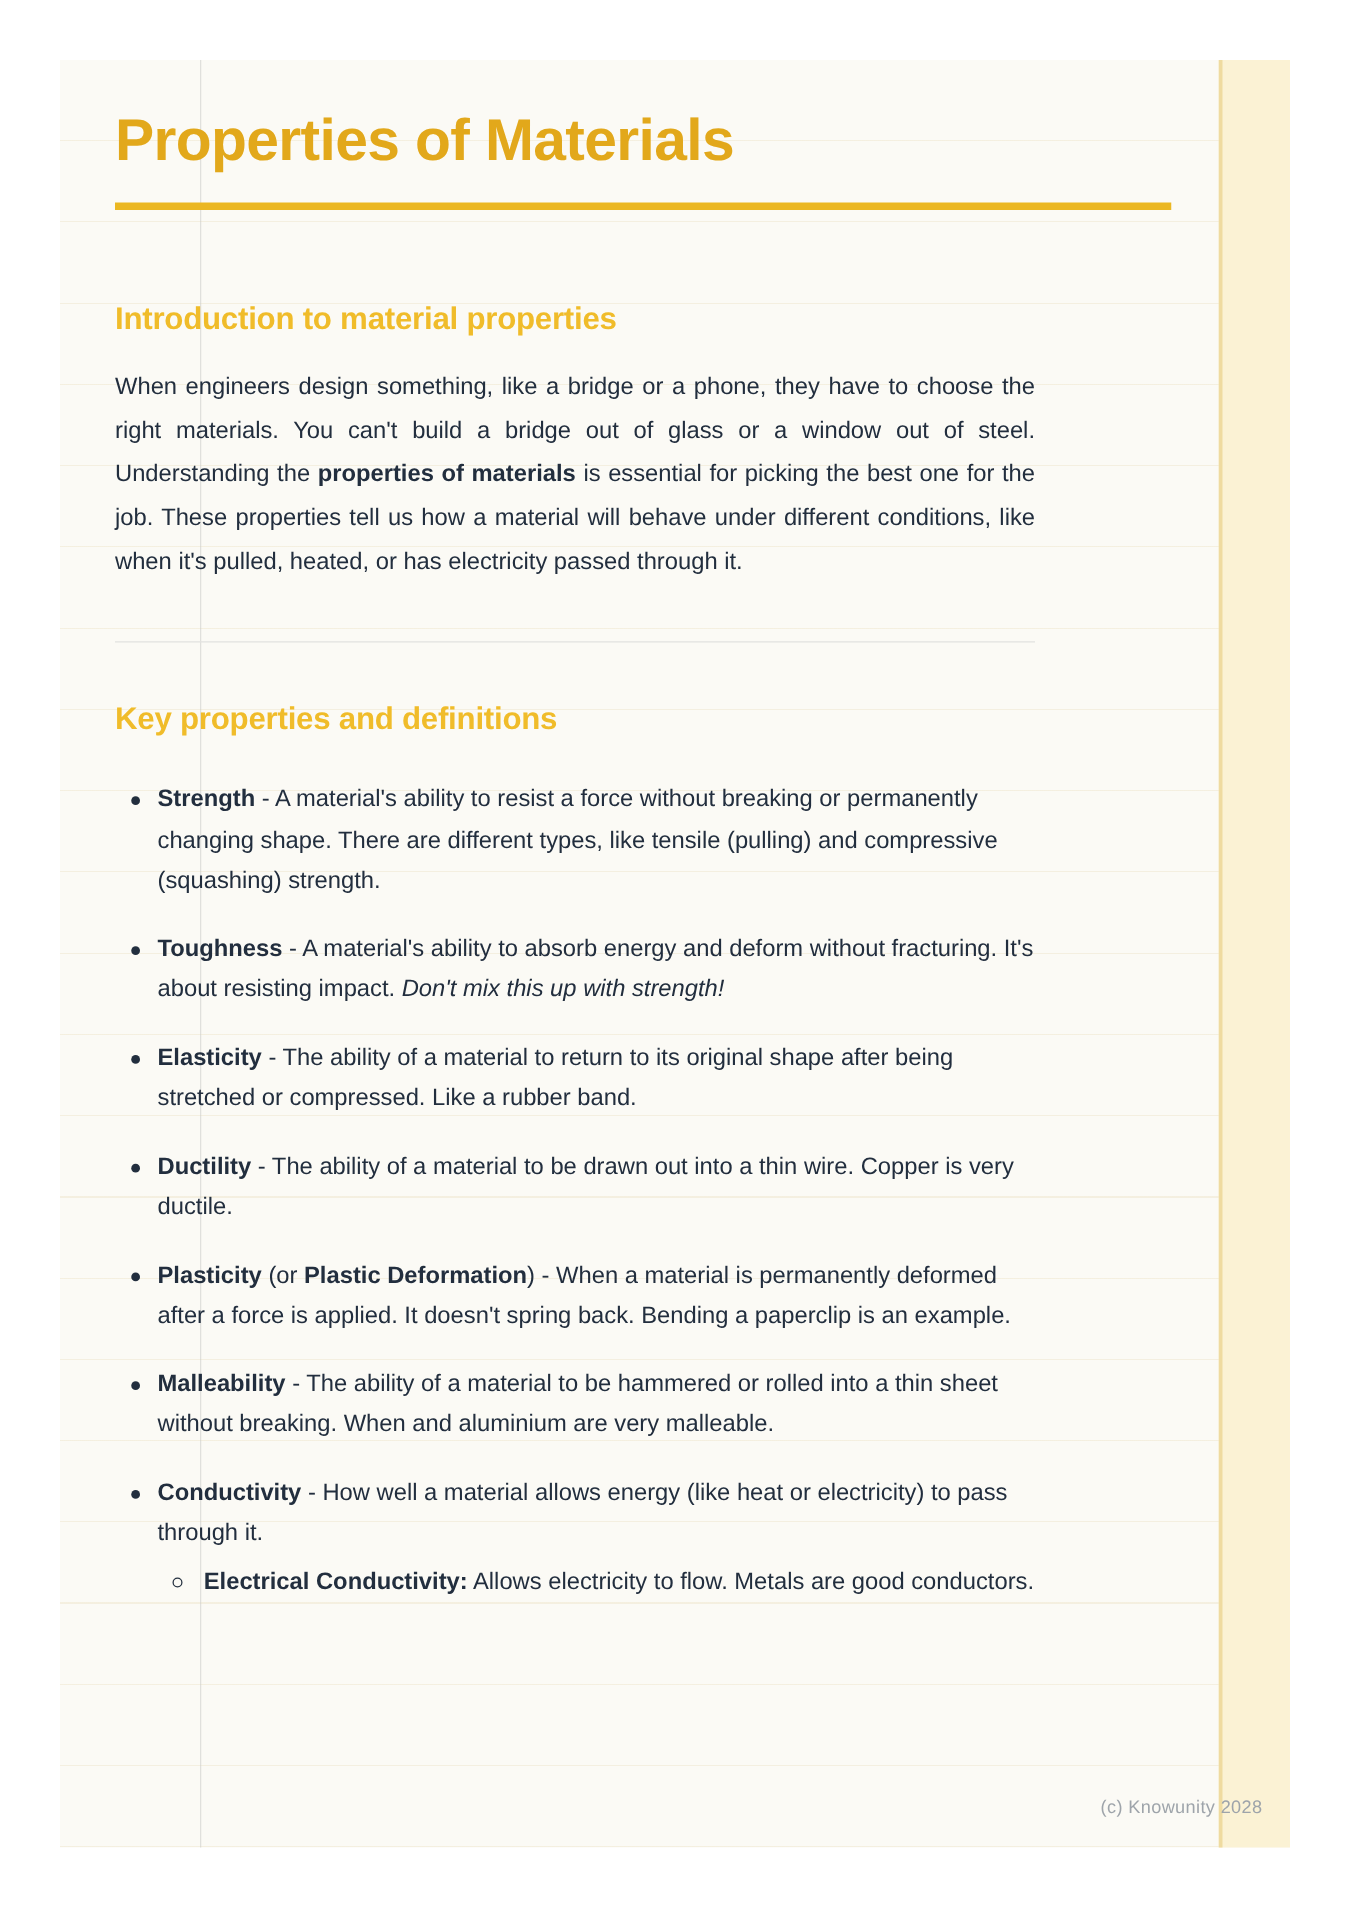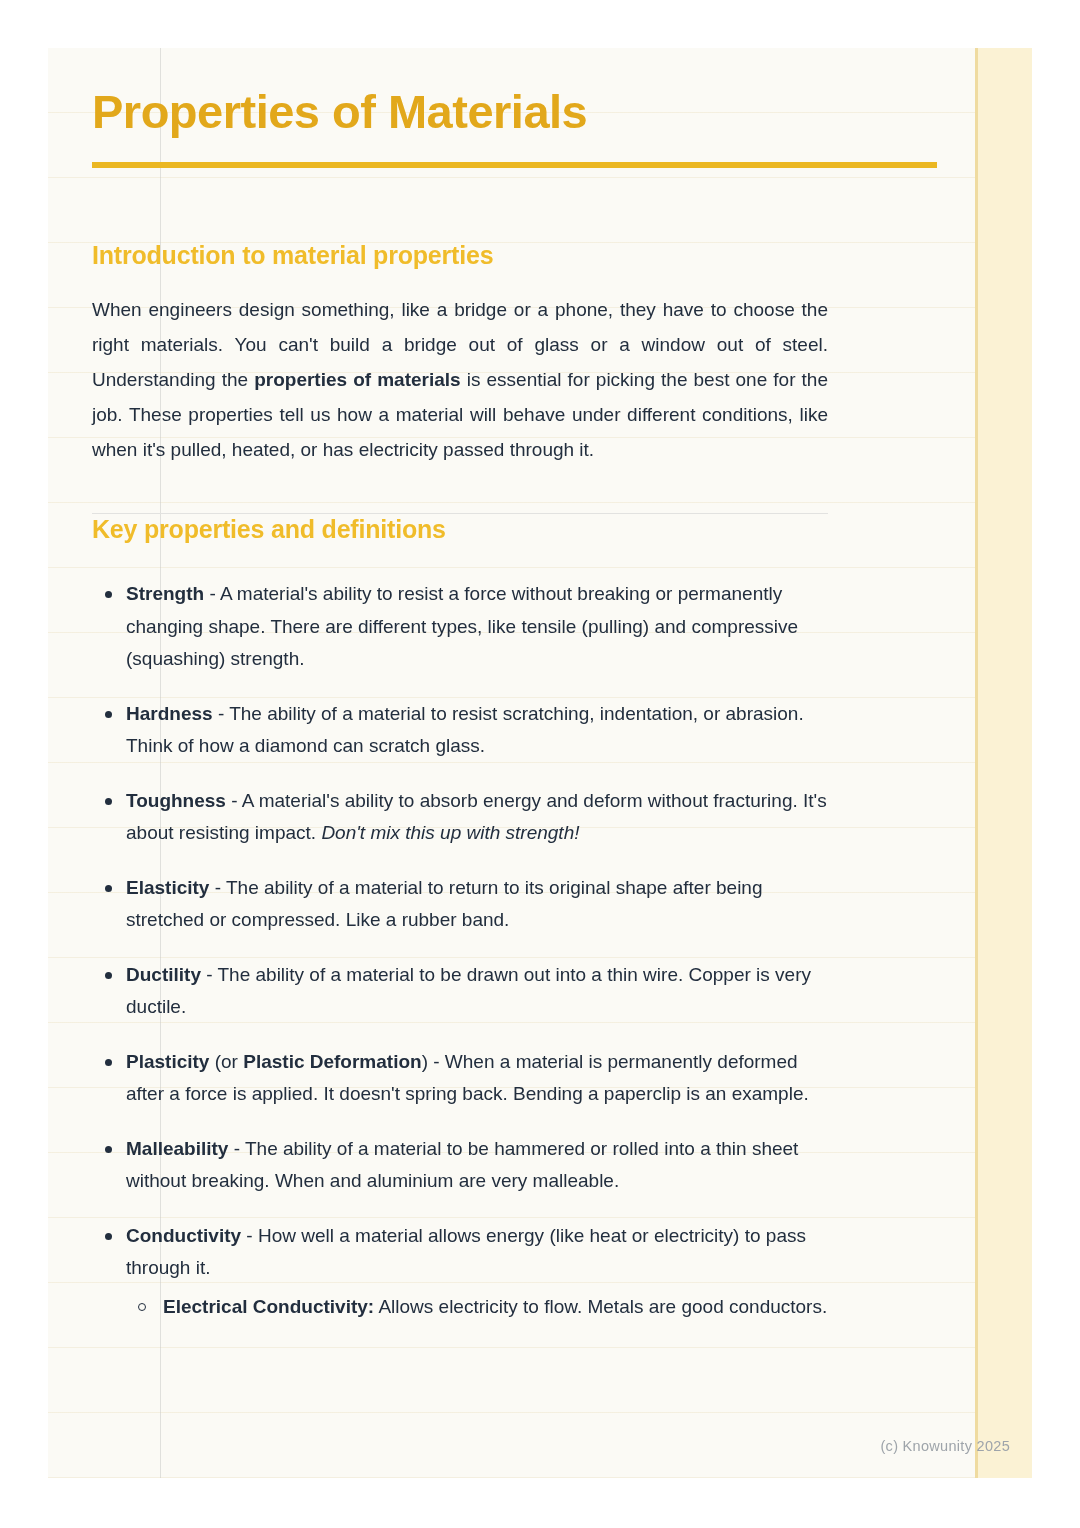--- a/index.html
+++ b/index.html
@@ -68,21 +68,21 @@
   }
   h2.section{
     margin:0;
     font-size:25px;
     line-height:30px;
     font-weight:700;
     letter-spacing:-0.2px;
     color:var(--heading);
   }
   h2.intro-h{ margin-top:72px; }
-  h2.key-h{ }
+  h2.key-h{ margin-top:46px; }
   p.intro{
     margin:22px 0 0 0;
     font-size:19px;
     line-height:35px;
     text-align:justify;
     color:var(--text);
   }
   hr.divider{
     border:none;
     border-top:1px solid var(--divider);
@@ -157,26 +157,25 @@
 
     <h2 class="section intro-h">Introduction to material properties</h2>
     <p class="intro"><span>When engineers design something, like a bridge or a phone, they have to choose the right materials. You can't build a bridge out of glass or a window out of steel. Understanding the </span><b>properties of materials</b><span> is essential for picking the best one for the job. These properties tell us how a material will behave under different conditions, like when it's pulled, heated, or has electricity passed through it.</span></p>
 
     <hr class="divider">
 
     <h2 class="section key-h">Key properties and definitions</h2>
 
     <ul class="props" id="props-list">
         <li><span class="bullet-dot"></span><b>Strength</b><span> - A material's ability to resist a force without breaking or permanently changing shape. There are different types, like tensile (pulling) and compressive (squashing) strength.</span></li>
-        <li><span class="bullet-dot"></span><b>Hardness</b><span> - The ability of a material to resist scratching, indentation, or abrasion. Think of how a diamond can scratch glass.</span></li>
         <li><span class="bullet-dot"></span><b>Toughness</b><span> - A material's ability to absorb energy and deform without fracturing. It's about resisting impact. </span><i>Don't mix this up with strength!</i></li>
         <li><span class="bullet-dot"></span><b>Elasticity</b><span> - The ability of a material to return to its original shape after being stretched or compressed. Like a rubber band.</span></li>
         <li><span class="bullet-dot"></span><b>Ductility</b><span> - The ability of a material to be drawn out into a thin wire. Copper is very ductile.</span></li>
         <li><span class="bullet-dot"></span><b>Plasticity</b><span> (or </span><b>Plastic Deformation</b><span>) - When a material is permanently deformed after a force is applied. It doesn't spring back. Bending a paperclip is an example.</span></li>
         <li><span class="bullet-dot"></span><b>Malleability</b><span> - The ability of a material to be hammered or rolled into a thin sheet without breaking. When and aluminium are very malleable.</span></li>
         <li><span class="bullet-dot"></span><b>Conductivity</b><span> - How well a material allows energy (like heat or electricity) to pass through it.</span><ul class="sub">
             <li><span class="bullet-circle"></span><b>Electrical Conductivity:</b><span> Allows electricity to flow. Metals are good conductors.</span></li>
           </ul></li>
       </ul>
   </div>
 
-  <div class="footer">(c) Knowunity 2025</div>
+  <div class="footer">(c) Knowunity 2028</div>
 </div>
 
 </body></html>

